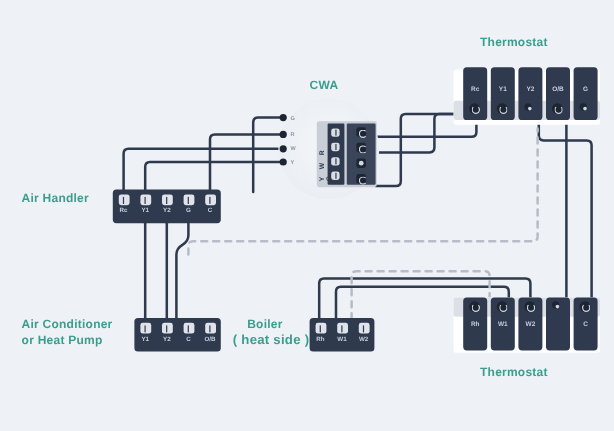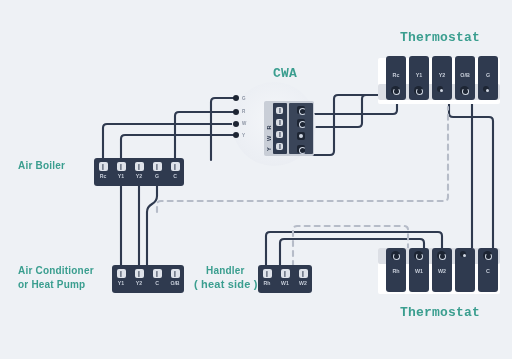--- a/index.html
+++ b/index.html
@@ -6,21 +6,21 @@
   body{
     width:512px;height:359px;
     background:#eef1f5;
     font-family:"Liberation Sans", sans-serif;
     overflow:hidden;position:relative;
   }
   #stage{position:absolute;inset:0;}
   svg#wires{position:absolute;left:0;top:0;width:512px;height:359px;}
 
   .lbl{position:absolute;color:#3a9e8f;font-weight:bold;letter-spacing:.2px;}
-  .lbl.title{font-size:13px;font-family:Liberation Mono, monospace;}
+  .lbl.title{font-size:10px;}
   .lbl.two{line-height:13px;}
 
   .footnote{
     position:absolute;left:14px;top:304px;
     font-size:7.4px;color:#3a9e8f;font-weight:bold;letter-spacing:.05px;
   }
 
   
   .block{position:absolute;background:#2f3a4f;border-radius:3px;display:flex;}
   .term{display:flex;flex-direction:column;align-items:center;justify-content:flex-start;}
@@ -181,21 +181,21 @@
     <div class="tlbl" style="left:31px;top:24px;width:20px;">W1</div>
     <div class="tlbl" style="left:54px;top:24px;width:20px;">W2</div>
     <div class="tlbl" style="left:77px;top:24px;width:20px;"></div>
     <div class="tlbl" style="left:100px;top:24px;width:20px;">C</div>
   </div>
 
   <div class="lbl title" style="left:400px;top:305px;">Thermostat</div>
 
   <div id="cwa-halo" style="left:232px;top:82px;width:84px;height:84px;"></div>
 
-  <div class="lbl title" style="left:273px;top:66px;">CWA</div>
+  <div class="lbl title" style="left:258px;top:66px;">CWA</div>
 
   <div id="cwa-body" style="left:264px;top:101px;width:50px;height:55px;"></div>
 
   <div class="cwa-vlabel" style="left:266px;top:113px;height:38px;">Y W R G</div>
 
   <div id="cwa-strip" style="left:273px;top:103px;width:14px;height:51px;"></div>
   <div id="cwa-strip2" style="left:289px;top:103px;width:24px;height:51px;"></div>
 
   <div class="cwa-port" style="left:276px;top:107px;"></div>
   <div class="cwa-port" style="left:276px;top:119px;"></div>
@@ -210,21 +210,21 @@
   <div class="dot" style="left:233px;top:109px;"></div>
   <div class="dot" style="left:233px;top:95px;"></div>
   <div class="dot" style="left:233px;top:121px;"></div>
   <div class="dot" style="left:233px;top:132px;"></div>
 
   <div class="dotlbl" style="left:242px;top:96px;">G</div>
   <div class="dotlbl" style="left:242px;top:109px;">R</div>
   <div class="dotlbl" style="left:242px;top:121px;">W</div>
   <div class="dotlbl" style="left:242px;top:133px;">Y</div>
 
-  <div class="lbl two" style="left:18px;top:159px;font-size:10px;">Air Boiler</div>
+  <div class="lbl two" style="left:18px;top:159px;font-size:10px;">Air Handler</div>
 
   <div class="block" style="left:94px;top:158px;width:90px;height:28px;">
     <div class="term" style="width:18px;">
       <div class="screw"></div>
       <div class="tname">Rc</div>
     </div>
     <div class="term" style="width:18px;">
       <div class="screw"></div>
       <div class="tname">Y1</div>
     </div>
@@ -257,21 +257,21 @@
     <div class="term" style="width:18px;">
       <div class="screw"></div>
       <div class="tname">C</div>
     </div>
     <div class="term" style="width:18px;">
       <div class="screw"></div>
       <div class="tname">O/B</div>
     </div>
   </div>
 
-  <div class="lbl two" style="left:206px;top:264px;font-size:10px;">Handler</div>
+  <div class="lbl two" style="left:206px;top:264px;font-size:10px;">Boiler</div>
   <div class="lbl two" style="left:194px;top:278px;font-size:11px;">( heat side )</div>
 
   <div class="block" style="left:258px;top:265px;width:54px;height:28px;">
     <div class="term" style="width:18px;">
       <div class="screw"></div>
       <div class="tname">Rh</div>
     </div>
     <div class="term" style="width:18px;">
       <div class="screw"></div>
       <div class="tname">W1</div>

